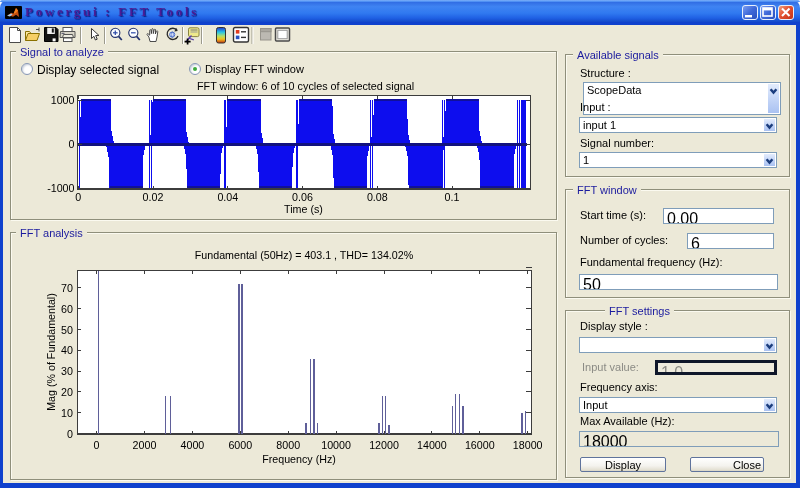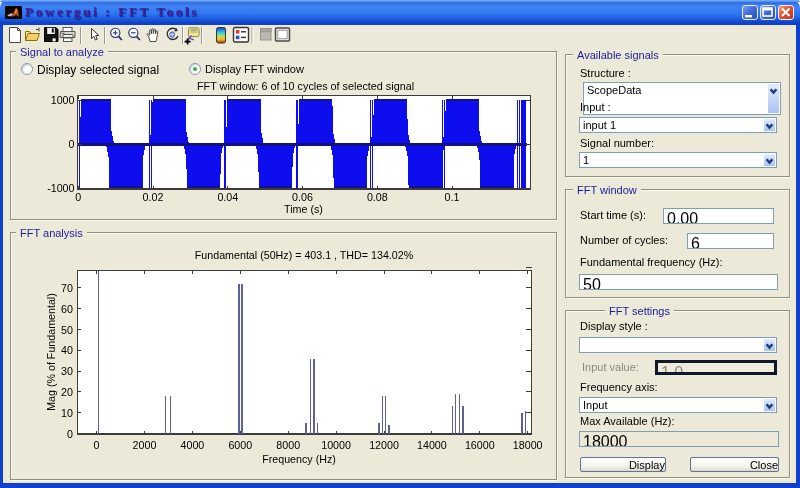--- a/index.html
+++ b/index.html
@@ -36,21 +36,21 @@
 .inp{position:absolute;background:#fff;border:1px solid #7f9db9;box-sizing:border-box;
  font-size:16px;padding:1px 0 0 3px;white-space:nowrap;overflow:hidden;}
 .inp-dis{background:#eeebdd;border:3px solid #0f172a;color:#8b8b85;}
 .inp-ro{background:#ece9d8;border:1px solid #7f9db9;color:#000;}
 .combo{position:absolute;background:#fff;border:1px solid #7f9db9;box-sizing:border-box;}
 .combo span{position:absolute;left:3px;top:1px;font-size:11px;white-space:nowrap;}
 .carr{position:absolute;right:1px;top:1px;bottom:1px;width:11px;
  background:linear-gradient(to bottom,#e3ecfd 0%,#c5d6f7 50%,#aac2f2 100%);}
 .btn{position:absolute;border:1px solid #5f739c;border-radius:2px;box-sizing:border-box;
  background:linear-gradient(to bottom,#ffffff 0%,#f4f3ee 60%,#e4e1d4 90%,#d8d4c4 100%);
- font-size:11px;text-align:right;padding-top:1px;}
+ font-size:11px;text-align:center;padding-top:1px;}
 </style>
 </head>
 <body>
 
 <div class="abs" id="titlebar"></div>
 <div class="abs" id="tb-hl"></div>
 <div class="abs" id="borderL"></div>
 <div class="abs" id="borderR"></div>
 <div class="abs" id="borderB"></div>
 <div class="abs" id="topstrip"></div>
@@ -430,13 +430,13 @@
     <span>Input</span>
     <i class="carr">
       <svg width="11" height="14" viewBox="0 0 11 14" style="position:absolute;left:0;top:0">
         <path d="M2.6 5.2 L5.5 8.6 L8.4 5.2" fill="none" stroke="#1c3e7e" stroke-width="2.4"></path>
       </svg>
     </i>
   </div>
 <div class="lbl" style="left:580px;top:415px;">Max Available (Hz):</div>
 <div class="inp inp-ro" style="left:579px;top:431px;width:200px;height:16px;">18000</div>
 <div class="btn" style="left:580px;top:457px;width:86px;height:15px;">Display</div>
-<div class="btn" style="left:690px;top:457px;width:89px;height:15px;padding-left:40px;">Close</div>
+<div class="btn" style="left:690px;top:457px;width:74px;height:15px;padding-left:40px;">Close</div>
 
 </body></html>

